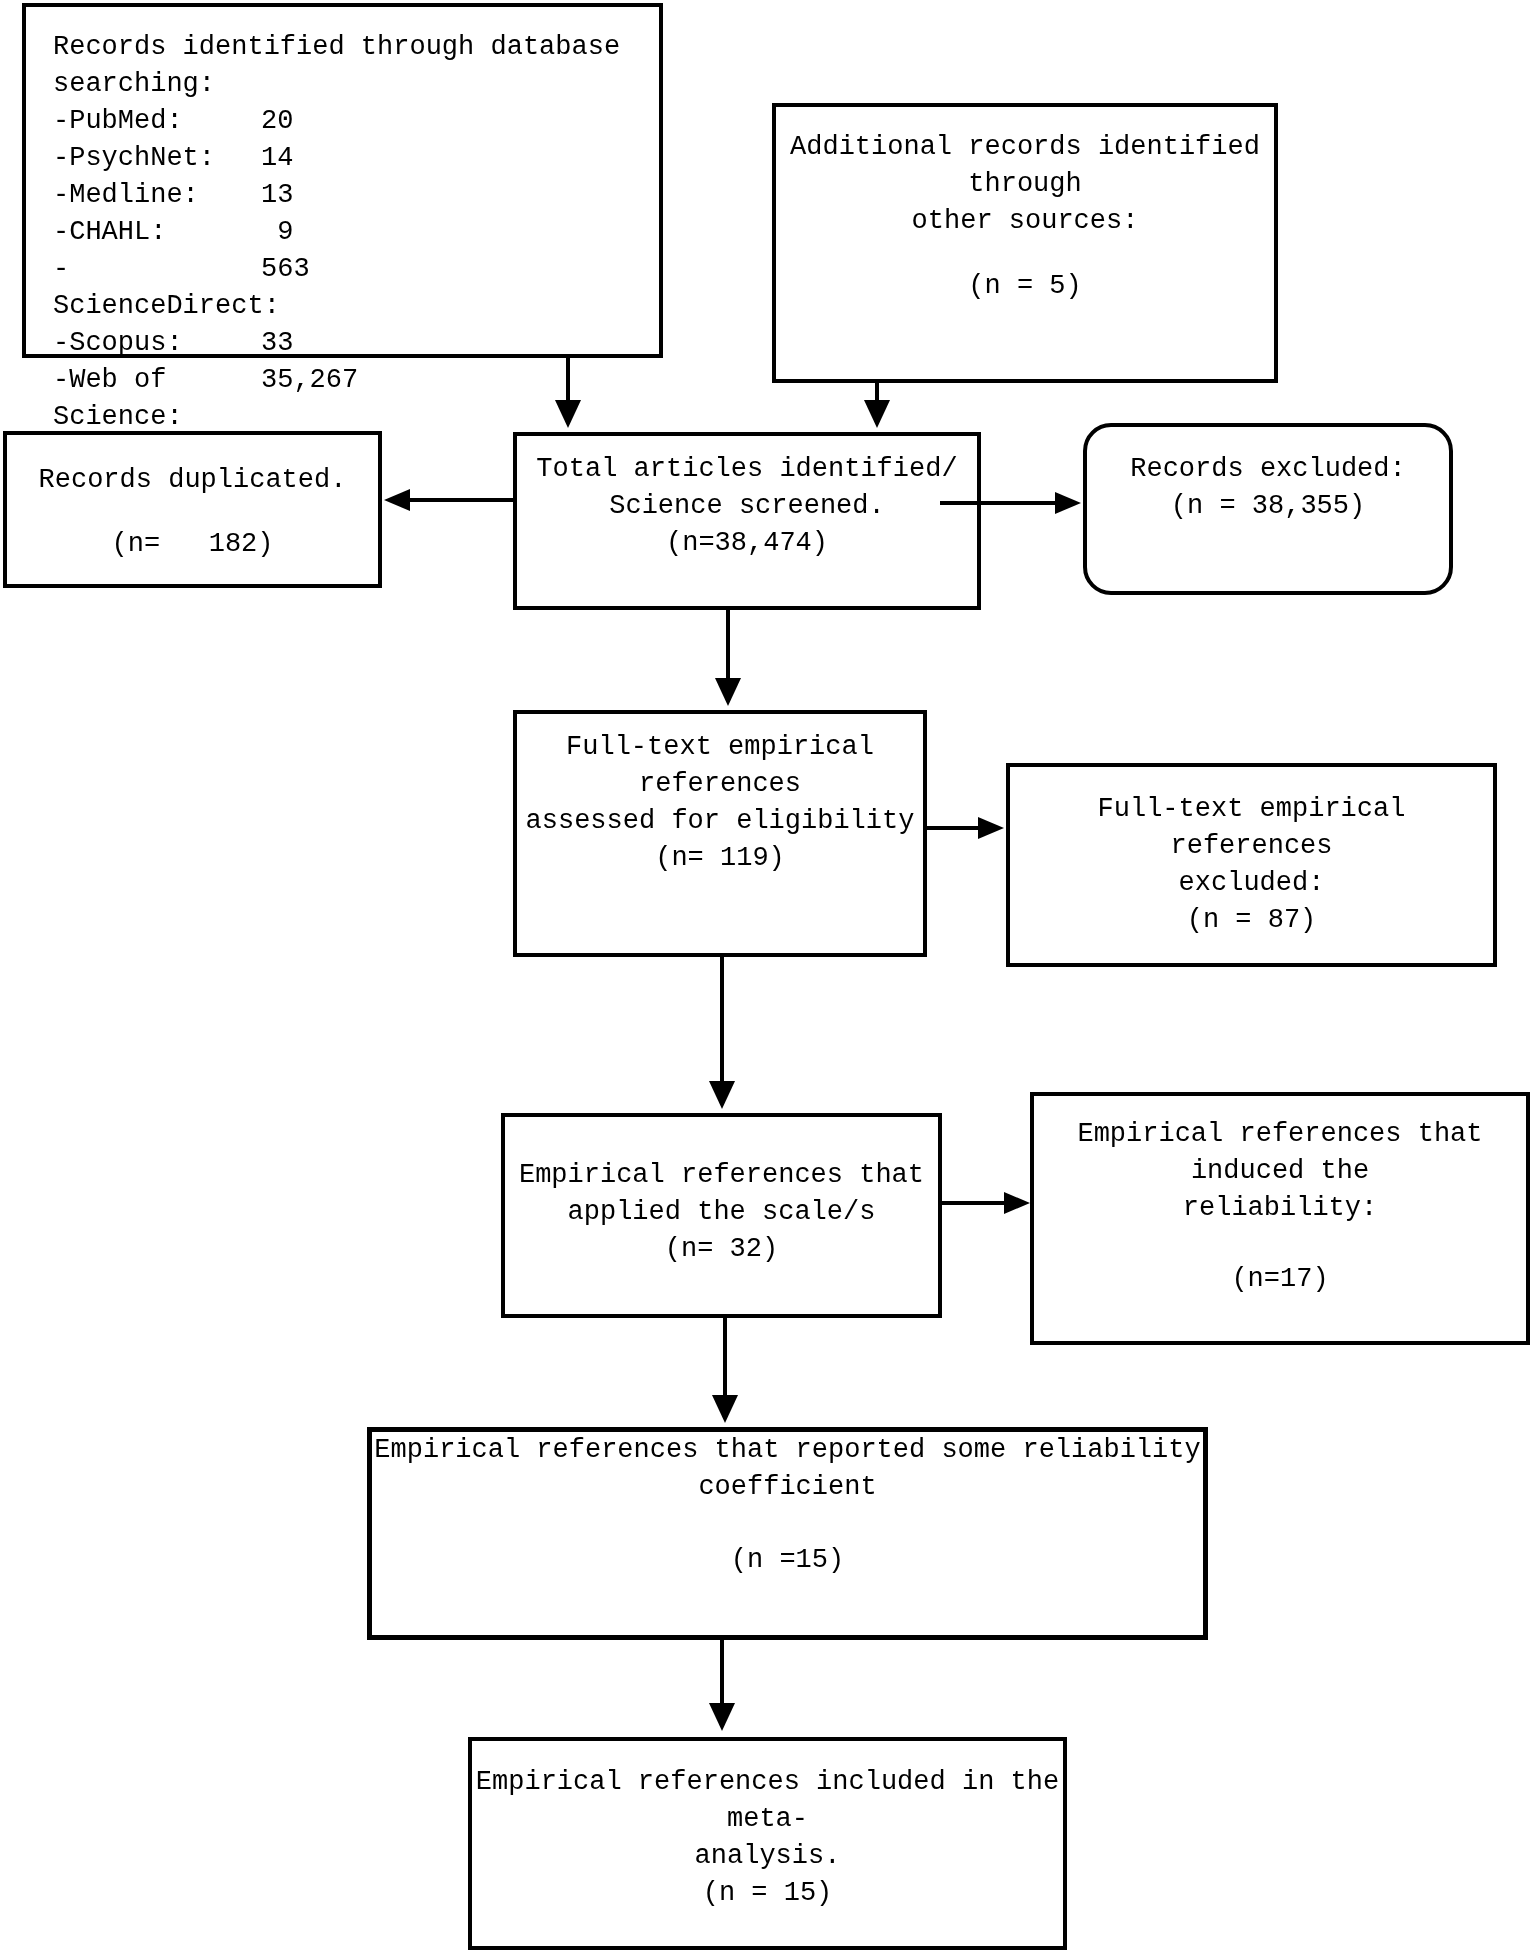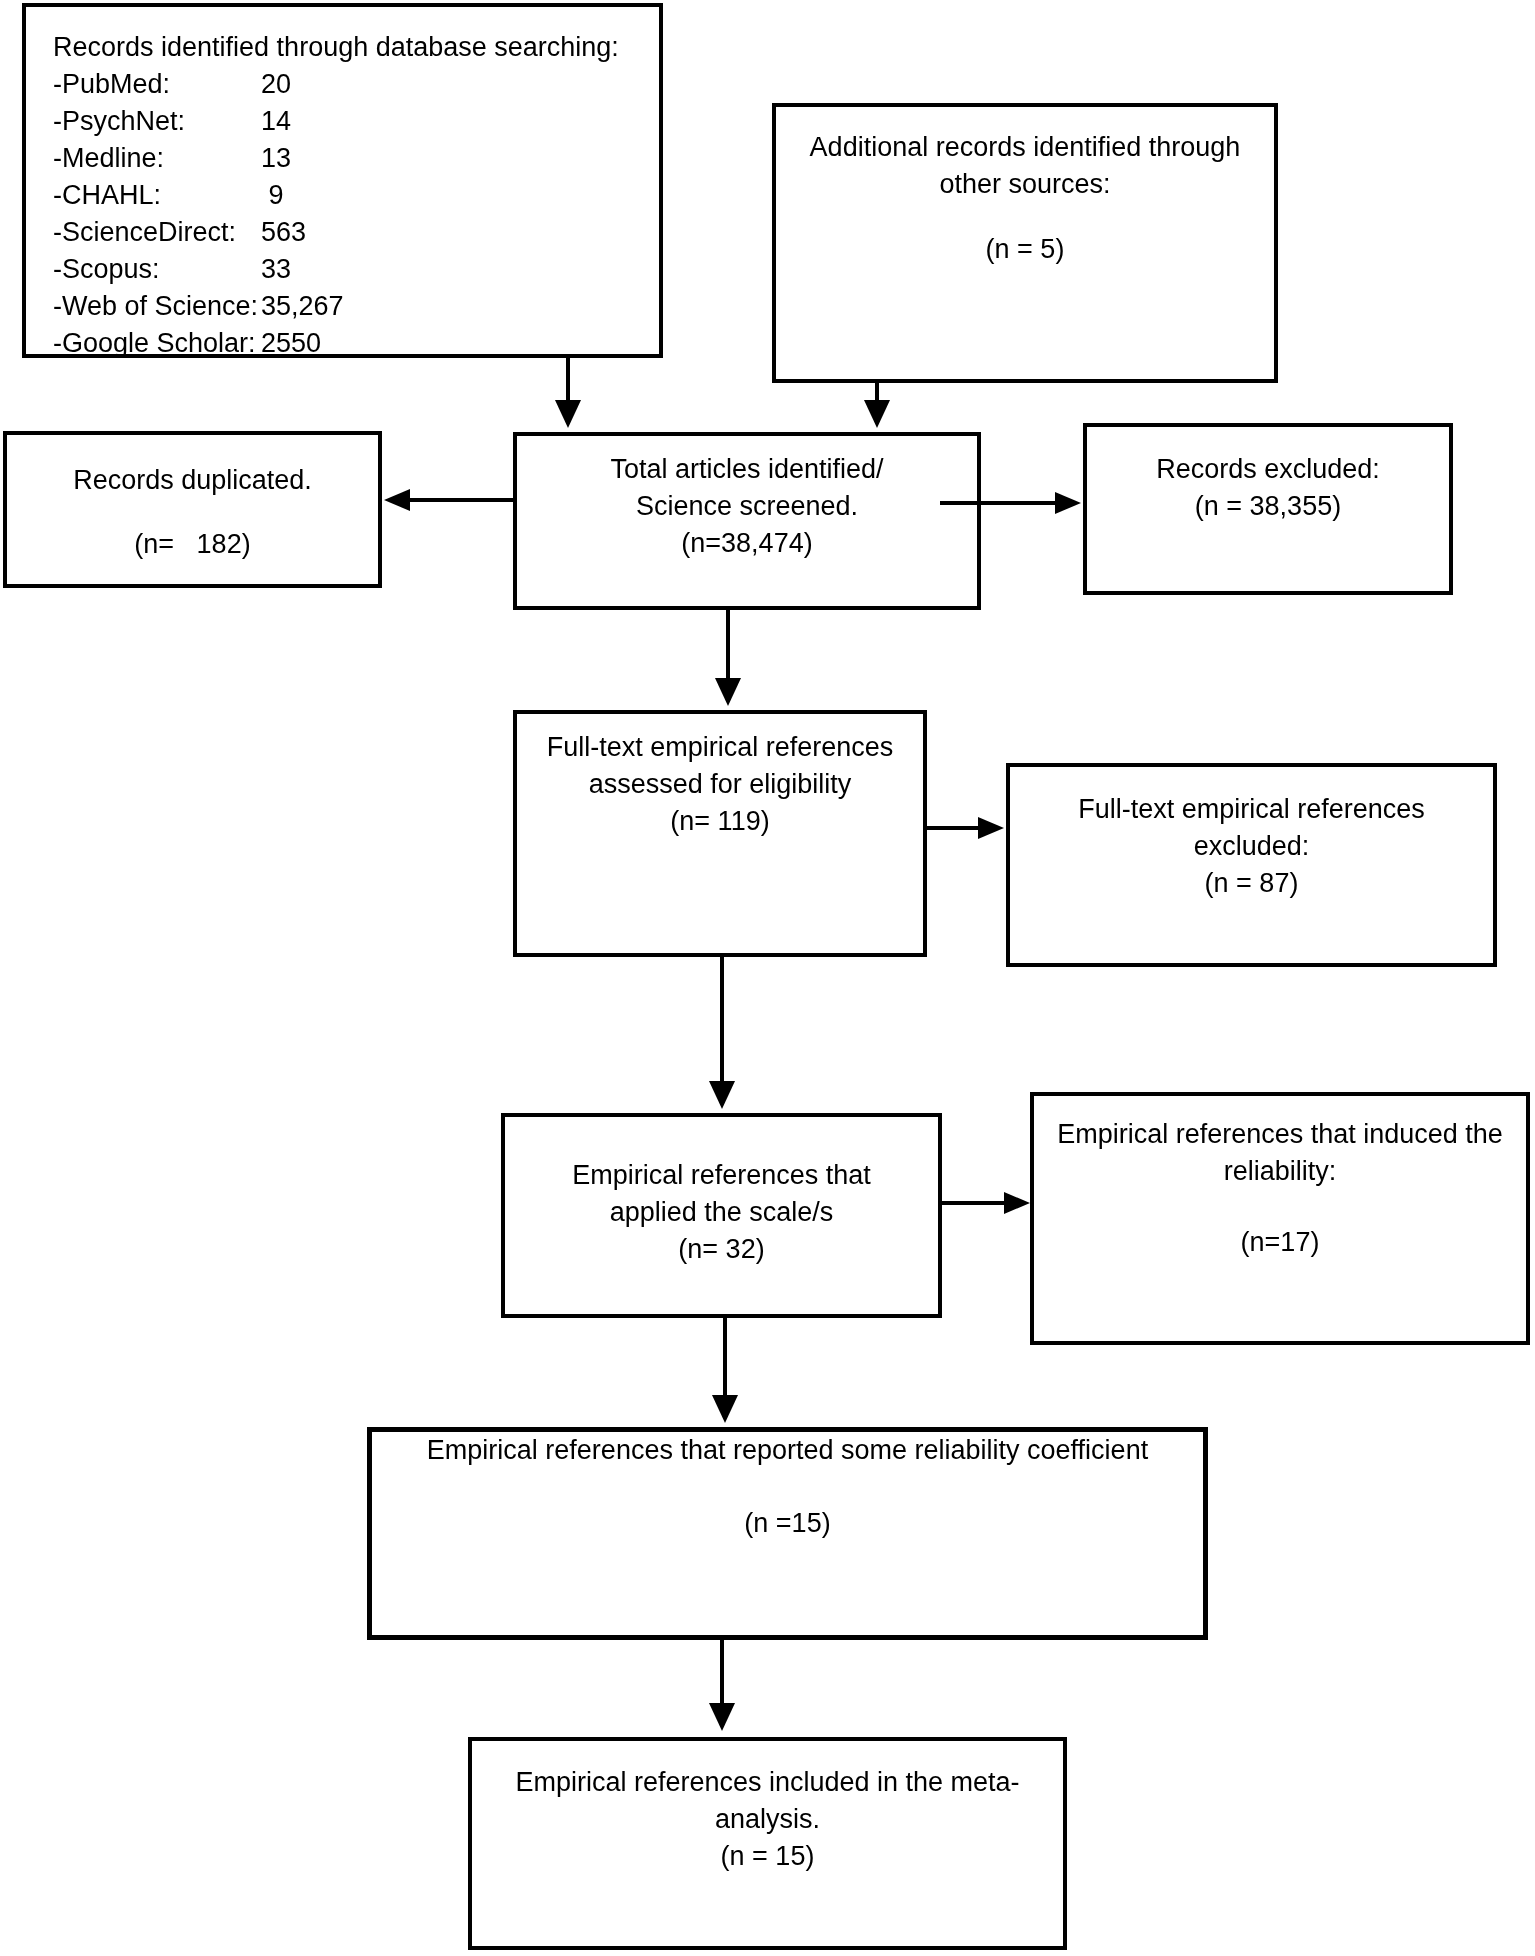--- a/index.html
+++ b/index.html
@@ -1,20 +1,20 @@
 <!DOCTYPE html>
 <html><head>
 <meta charset="utf-8">
 <style>
   html,body{margin:0;padding:0;background:#ffffff;}
   .canvas{
     position:relative;
     width:1535px;height:1956px;
     background:#ffffff;
-    font-family:Liberation Sans, sans-serif;
+    font-family:Liberation Mono, monospace;
     color:#000000;
     overflow:hidden;
   }
   .box{
     position:absolute;
     border:4px solid #000000;
     background:#ffffff;
     box-sizing:border-box;
     font-size:27px;
     line-height:37px;
@@ -88,21 +88,21 @@
     <div class="line">Records duplicated.</div>
     <div class="count" style="margin-top:27px;">(n=   182)</div>
   </div>
 
   <div class="box centered" style="left:513px;top:432px;width:468px;height:178px;padding-top:15px;">
     <div class="line">Total articles identified/</div>
     <div class="line">Science screened.</div>
     <div class="count">(n=38,474)</div>
   </div>
 
-  <div class="box centered" style="left:1083px;top:423px;width:370px;height:172px;padding-top:24px;">
+  <div class="box centered" style="left:1083px;top:423px;width:370px;height:172px;padding-top:24px;border-radius:28px;">
     <div class="line">Records excluded:</div>
     <div class="count" style="">(n = 38,355)</div>
   </div>
 
   <div class="box centered" style="left:513px;top:710px;width:414px;height:247px;padding-top:15px;">
     <div class="line">Full-text empirical references</div>
     <div class="line">assessed for eligibility</div>
     <div class="count">(n= 119)</div>
   </div>
 

